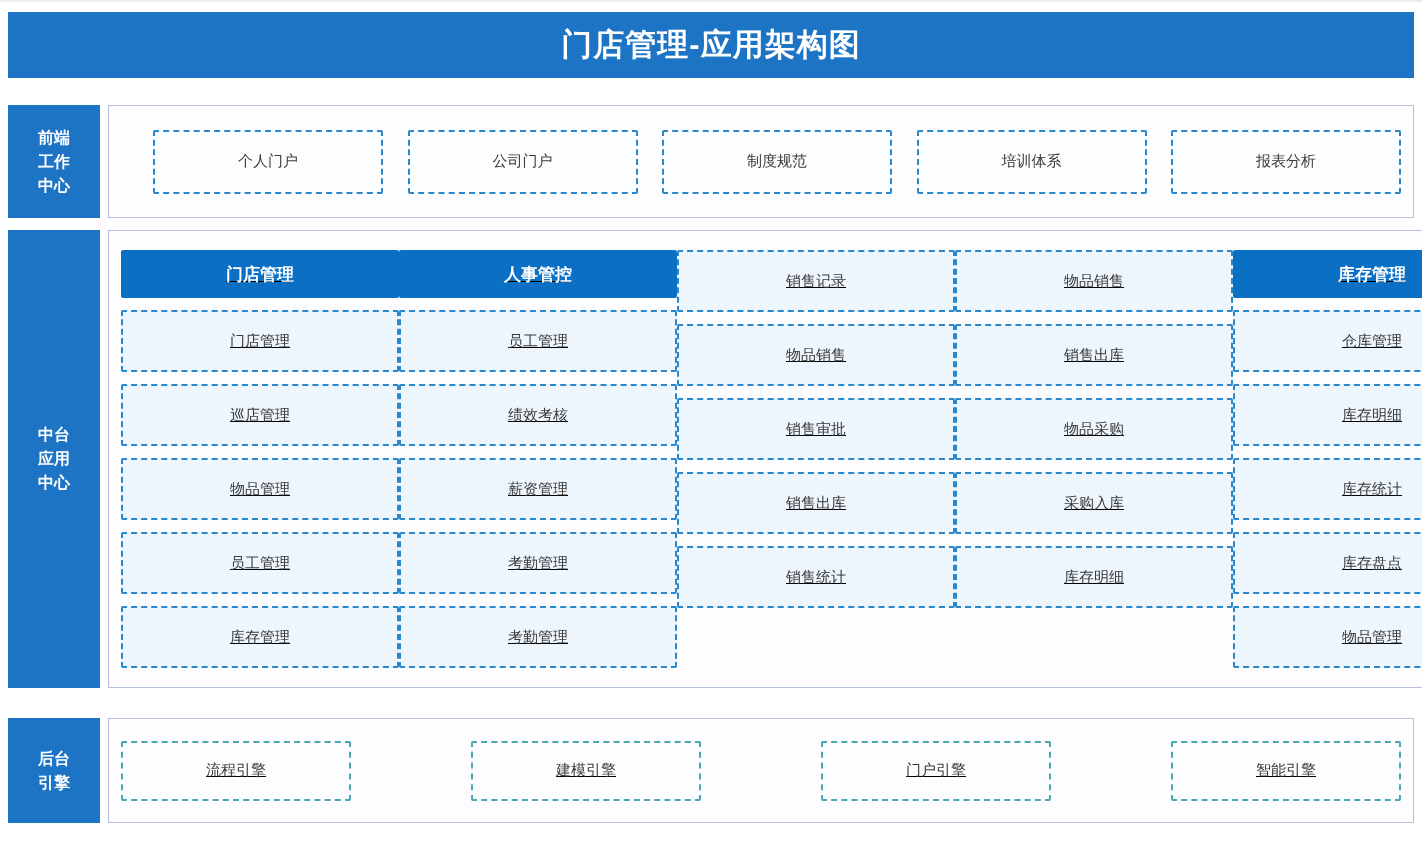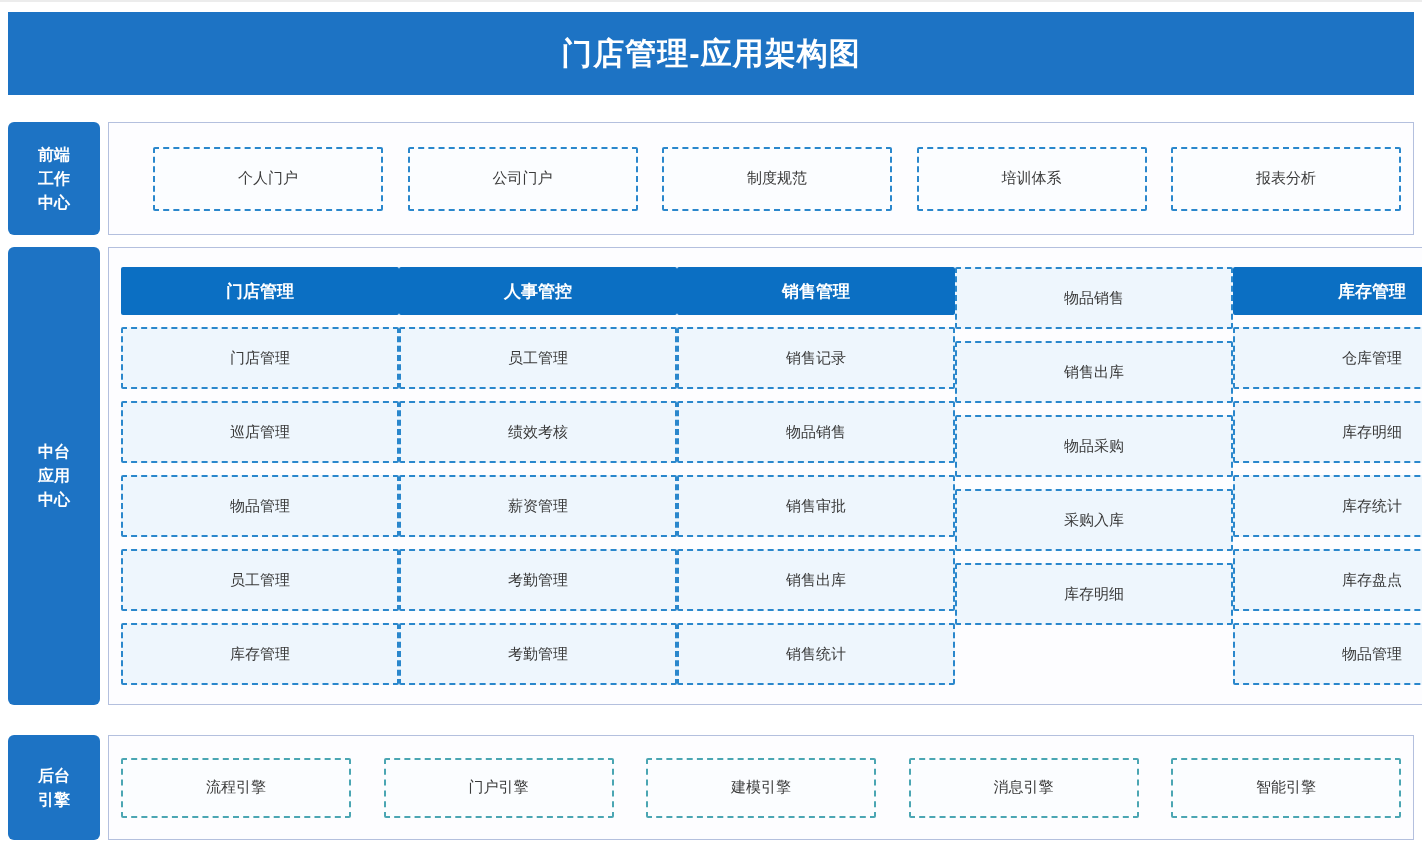--- a/index.html
+++ b/index.html
@@ -8,71 +8,70 @@
     background: #ffffff;
     font-family: "Liberation Sans", "DejaVu Sans", sans-serif;
   }
   .page {
     width: 1422px; height: 841px;
     padding: 10px 8px 8px 8px;
     border-top: 2px solid #ececec;
   }
   
   .banner {
-    height: 83px;
+    height: 66px;
     background: #1d73c4;
     display: flex; align-items: center; justify-content: center;
     color: #ffffff; font-size: 31px; font-weight: bold;
     letter-spacing: 1px;
     margin-bottom: 27px;
   }
   
   .row { display: flex; gap: 8px; }
   .row + .row { margin-top: 12px; }
   .row.backend-row { margin-top: 30px; }
   .row-label {
     width: 92px; flex: 0 0 92px;
     background: #1d73c4;
     color: #ffffff; font-size: 16px; font-weight: bold; line-height: 1.5;
     display: flex; flex-direction: column; align-items: center; justify-content: center;
-    border-radius: 6px;
   }
   .panel {
     flex: 1;
     border: 1px solid #b4c0de;
     background: #fdfdff;
   }
   
   .strip-panel {
     display: flex; align-items: center; justify-content: space-between;
     padding: 0 12px;
   }
   .frontend-panel { height: 113px; padding-left: 44px; }
-  .backend-panel  { height: 105px; }
+  .backend-panel  { height: 105px; text-decoration: underline; }
   .dash-box {
     width: 230px; height: 64px;
     border: 2px dashed #2a87cc;
     border-radius: 2px;
     background: #fbfdff;
     display: flex; align-items: center; justify-content: center;
     font-size: 15px; color: #3a3a3a;
   }
   .backend-panel .dash-box {
     height: 60px;
     border-color: #4ba6b3;
   }
   
   .middle-panel {
     height: 458px;
     display: flex; align-items: flex-start; justify-content: space-between;
     padding: 19px 12px;
   }
   .module-col {
     width: 278px;
-    display: flex; flex-direction: column; gap: 12px;
+    display: flex; flex-direction: column; gap: 12px; text-decoration: underline;
   }
   .col-header {
     height: 48px;
     background: #0b6fc3;
     border-radius: 2px;
     color: #ffffff; font-size: 17px; font-weight: bold;
     display: flex; align-items: center; justify-content: center;
   }
   .cell {
     height: 62px;
@@ -127,21 +126,20 @@
       <div class="module-col">
         <div class="col-header">人事管控</div>
         <div class="cell">员工管理</div>
         <div class="cell">绩效考核</div>
         <div class="cell">薪资管理</div>
         <div class="cell">考勤管理</div>
         <div class="cell">考勤管理</div>
       </div>
 
       <div class="module-col">
-        <div class="col-header">销售管理</div>
         <div class="cell">销售记录</div>
         <div class="cell">物品销售</div>
         <div class="cell">销售审批</div>
         <div class="cell">销售出库</div>
         <div class="cell">销售统计</div>
       </div>
 
       <div class="module-col">
         <div class="cell">物品销售</div>
         <div class="cell">销售出库</div>
@@ -162,20 +160,19 @@
     </div>
   </div>
 
   <div class="row backend-row">
     <div class="row-label">
       <span>后台</span>
       <span>引擎</span>
     </div>
     <div class="panel strip-panel backend-panel">
       <div class="dash-box">流程引擎</div>
+      <div class="dash-box">建模引擎</div>
       <div class="dash-box">门户引擎</div>
-      <div class="dash-box">建模引擎</div>
-      <div class="dash-box">消息引擎</div>
       <div class="dash-box">智能引擎</div>
     </div>
   </div>
 
 </div>
 
 </body></html>

